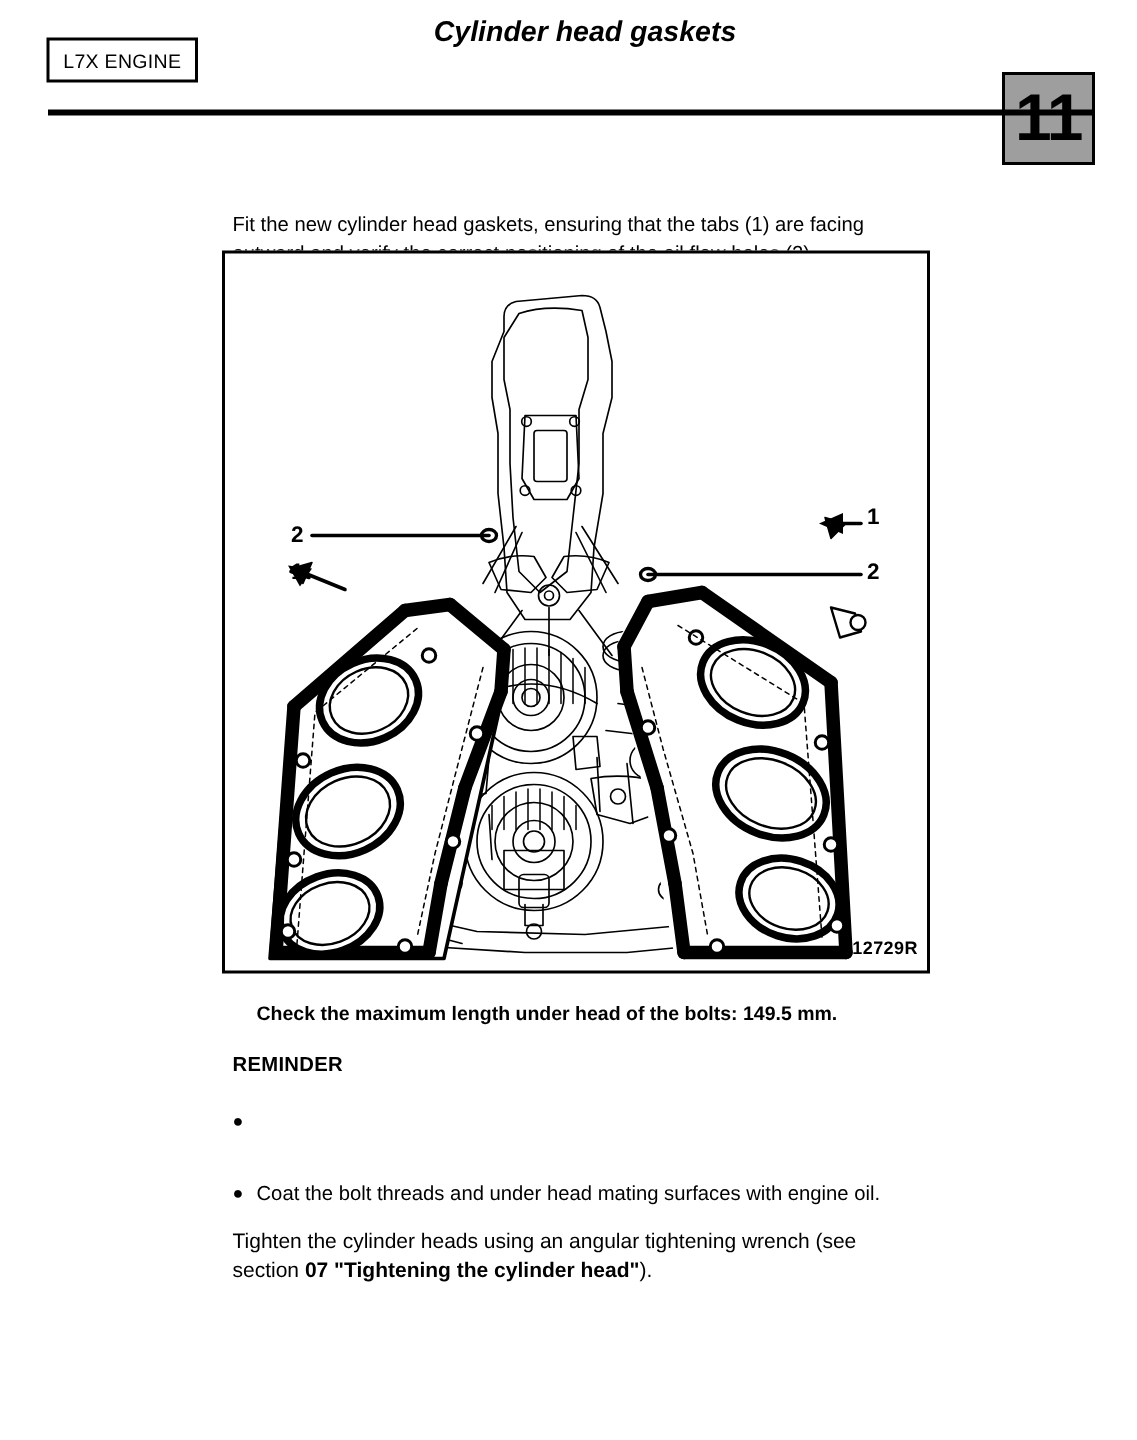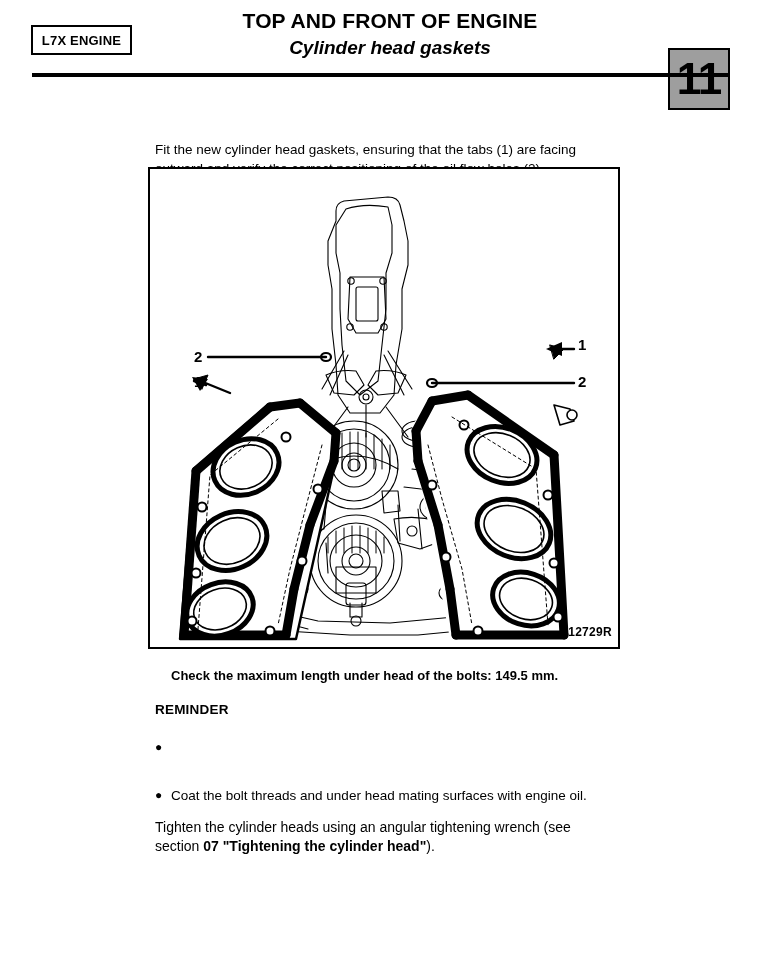--- a/index.html
+++ b/index.html
@@ -30,21 +30,21 @@
     width: 97px;
     height: 26px;
     border: 2px solid #000;
     background: #fff;
     display: flex;
     align-items: center;
     justify-content: center;
   }
   #engine-box span {
     font-size: 13px;
-    font-weight: bold;
+    font-weight: normal;
     letter-spacing: 0.2px;
     white-space: nowrap;
   }
   #title-block {
     position: absolute;
     left: 150px;
     top: 8px;
     width: 480px;
     text-align: center;
   }
@@ -188,21 +188,20 @@
 </head>
 <body>
 
 <div id="header">
 
   <div id="engine-box">
     <span>L7X ENGINE</span>
   </div>
 
   <div id="title-block">
-    <div id="title-main">TOP AND FRONT OF ENGINE</div>
     <div id="title-sub">Cylinder head gaskets</div>
   </div>
 
   <div id="page-num-box">
     <span>11</span>
   </div>
 
   <div id="header-rule"></div>
 </div>
 

